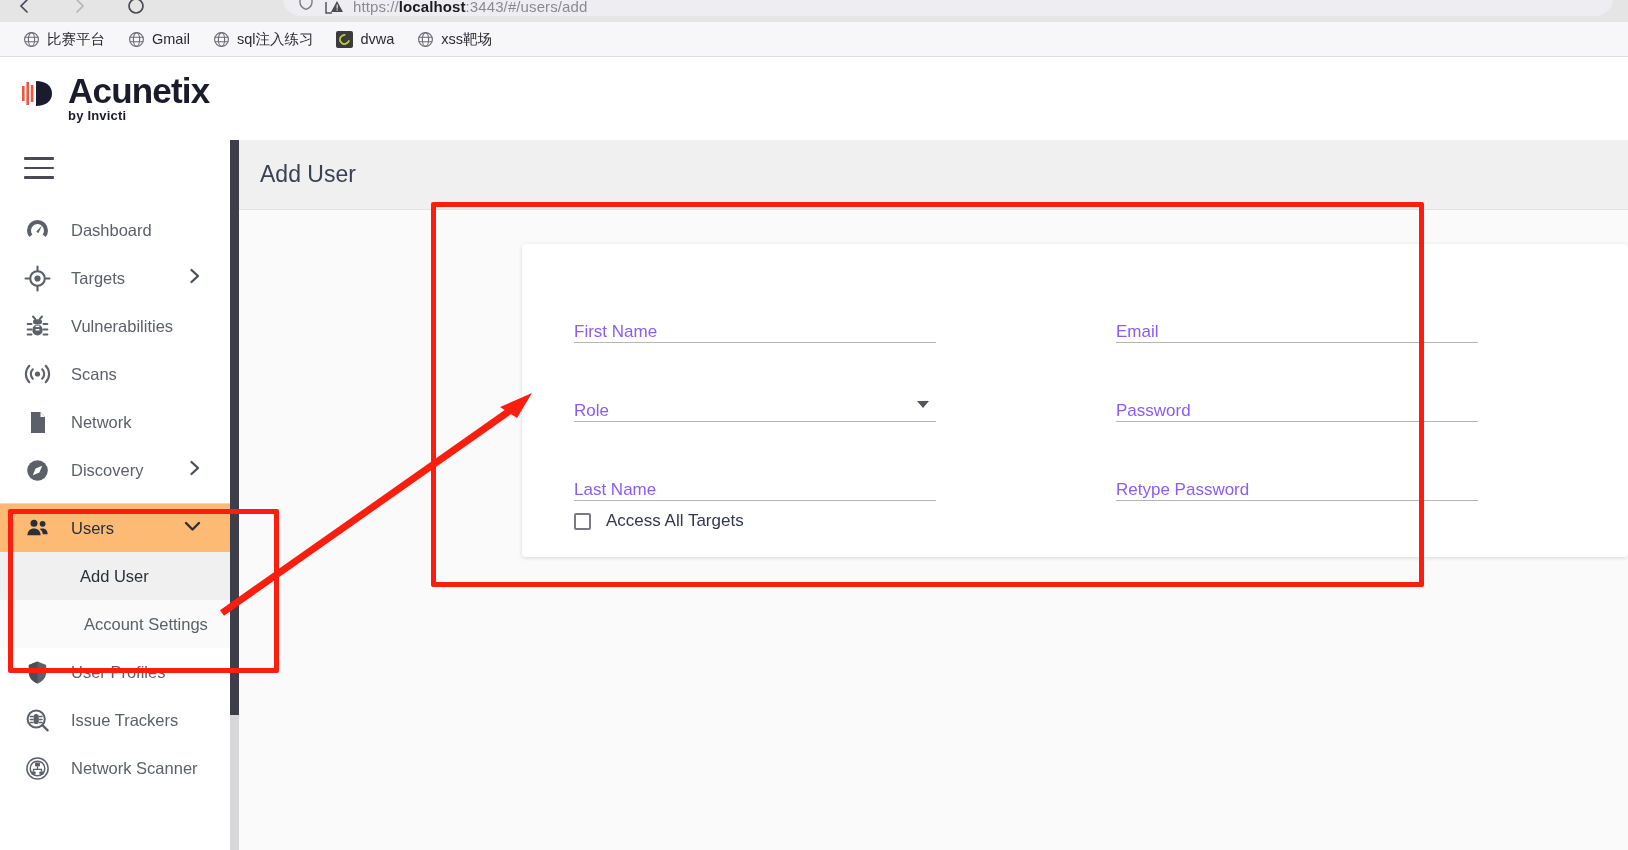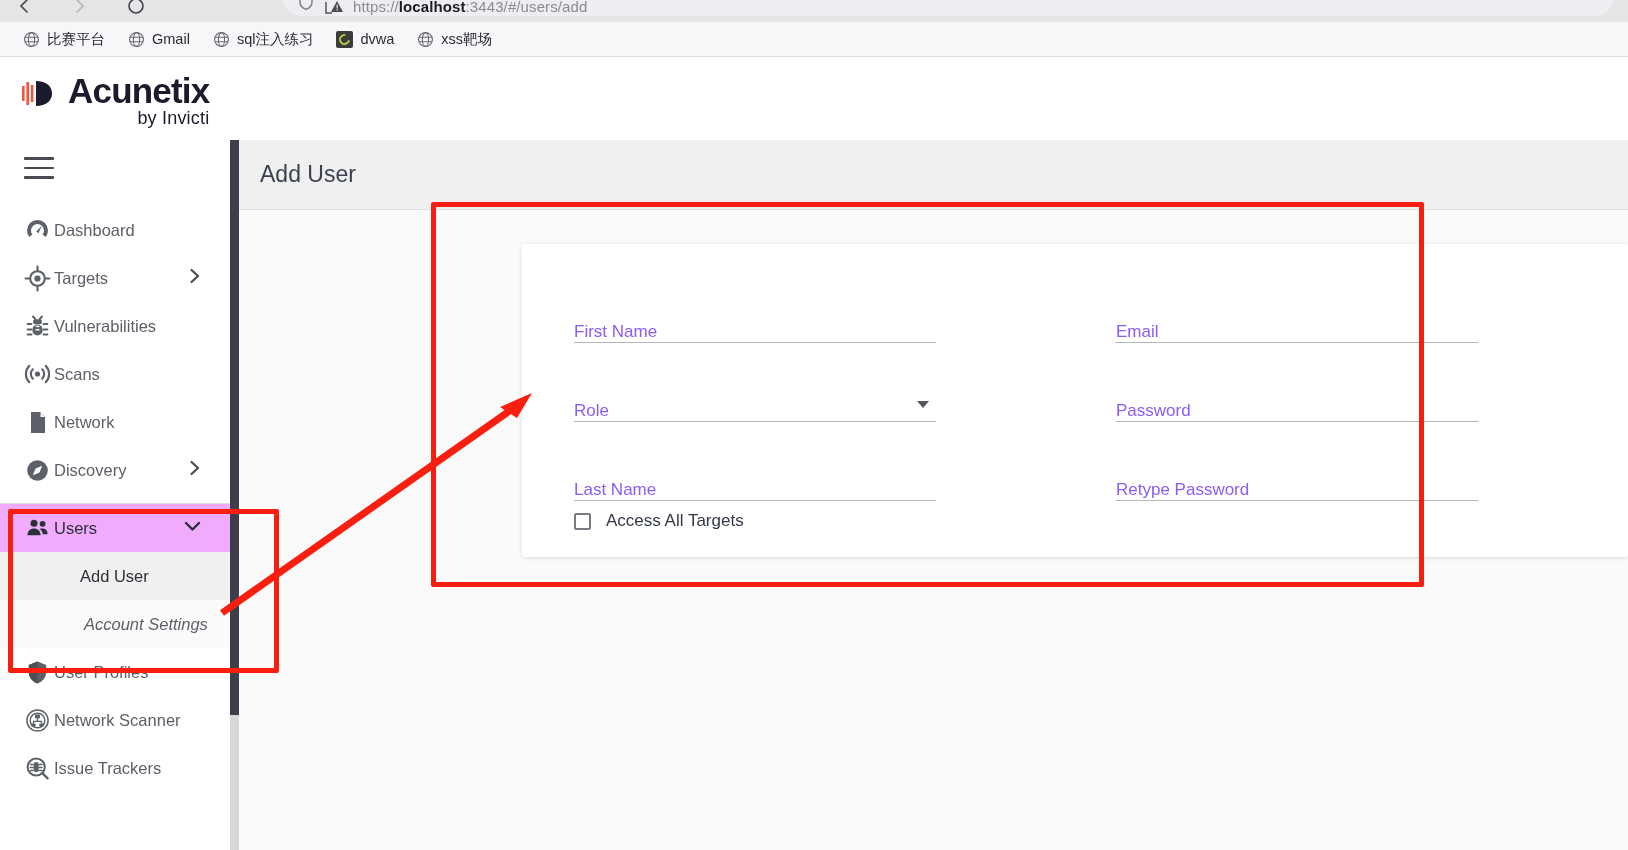--- a/index.html
+++ b/index.html
@@ -56,52 +56,52 @@
     background: #ffffff;
   }
   .logo-wrap { position: absolute; left: 22px; top: 14px; display: flex; align-items: flex-start; }
   .logo-mark { display: block; margin-top: 5px; }
   .logo-textblock { margin-left: 10px; }
   .logo-word {
     font-size: 35px; font-weight: 700; color: #1b1b2e; letter-spacing: -0.8px;
     line-height: 38px;
   }
   .logo-sub {
-    font-size: 18px; font-weight: 400; color: #1b1b2e; letter-spacing: .2px;
-    text-align: right; margin-top: -2px;
+    font-size: 13px; font-weight: 700; color: #1b1b2e; letter-spacing: .2px;
+    text-align: left; margin-top: -2px;
   }
 
   
   .sidebar {
     position: absolute; left: 0; top: 140px; width: 230px; height: 710px;
     background: #ffffff; overflow: hidden;
   }
   .hamburger { position: absolute; left: 24px; top: 17px; width: 30px; cursor: pointer; }
   .hamburger span { display: block; height: 2.5px; background: #4a4a55; margin-bottom: 7px; border-radius: 1px; }
 
   .nav-list { position: absolute; left: 0; top: 66px; width: 230px; }
   .nav-item {
     position: relative; display: flex; align-items: center; height: 48px;
     padding-left: 24px; cursor: pointer;
   }
   .nav-ico { width: 30px; flex: 0 0 30px; display: flex; align-items: center; justify-content: flex-start; }
   .nav-label {
-    font-size: 16.5px; color: #5c6069; white-space: nowrap;
+    font-size: 16.5px; color: #5c6069; margin-left: 17px; white-space: nowrap;
   }
   .nav-chev { position: absolute; right: 28px; top: 50%; transform: translateY(-50%); }
   .nav-divider { height: 1px; background: #dcdce0; margin: 9px 0 0 0; }
 
-  .nav-item.active-parent { background: #f0abfc; }
+  .nav-item.active-parent { background: #fdba74; }
   .nav-item.active-parent .nav-label { color: #2b2f36; }
   .sub-item {
     display: flex; align-items: center; height: 48px; padding-left: 80px;
     font-size: 16.5px; cursor: pointer;
   }
   .sub-item.is-active { background: #f0f0f0; color: #2b2f36; }
-  .sub-item.is-dim { background: #fafafa; color: #5c6069; padding-left: 84px; font-style: italic; }
+  .sub-item.is-dim { background: #fafafa; color: #5c6069; padding-left: 84px; }
 
   
   .sb-track {
     position: absolute; left: 230px; top: 140px; width: 9px; height: 710px;
     background: #d7d7d9;
   }
   .sb-thumb {
     position: absolute; left: 230px; top: 140px; width: 9px; height: 575px;
     background: #3e3e4a;
   }
@@ -381,43 +381,43 @@
               <path d="M13.5 2.6 L22.2 6 V13.2 C22.2 18.6 18.4 22.6 13.5 24.4 C8.6 22.6 4.8 18.6 4.8 13.2 V6 Z" fill="#5c6069"></path>
               <path d="M13.5 2.6 V24.4 C8.6 22.6 4.8 18.6 4.8 13.2 V6 Z" fill="#4a4f58"></path>
             </svg>
         </span>
         <span class="nav-label">User Profiles</span>
       </div>
 
       <div class="nav-item">
         <span class="nav-ico">
           <svg width="27" height="27" viewBox="0 0 27 27">
+              <circle cx="12.2" cy="12" r="8.6" stroke="#5c6069" stroke-width="2" fill="none"></circle>
+              <path d="M18.6 18.4 L23.6 23.4" stroke="#5c6069" stroke-width="2.3" stroke-linecap="round"></path>
+              <rect x="9.6" y="7" width="5.2" height="10" rx="2.6" fill="#5c6069"></rect>
+              <path d="M6.4 9.5 H9 M6.4 12.5 H9 M6.4 15.5 H9 M15.4 9.5 H18 M15.4 12.5 H18 M15.4 15.5 H18" stroke="#5c6069" stroke-width="1.5" stroke-linecap="round"></path>
+            </svg>
+        </span>
+        <span class="nav-label">Issue Trackers</span>
+      </div>
+
+      <div class="nav-item">
+        <span class="nav-ico">
+          <svg width="27" height="27" viewBox="0 0 27 27">
               <circle cx="13.5" cy="13.5" r="10.6" stroke="#5c6069" stroke-width="1.5" fill="none"></circle>
               <circle cx="13.5" cy="13.5" r="7.3" stroke="#5c6069" stroke-width="1.5" fill="none"></circle>
               <rect x="11" y="7.4" width="5" height="4.2" rx="1" fill="#5c6069"></rect>
               <rect x="7.4" y="16.4" width="4.2" height="3.4" rx="0.8" fill="#5c6069"></rect>
               <rect x="15.4" y="16.4" width="4.2" height="3.4" rx="0.8" fill="#5c6069"></rect>
               <path d="M13.5 11.6 V14.4 M9.5 16.4 V14.4 H17.5 V16.4" stroke="#5c6069" stroke-width="1.3" fill="none"></path>
             </svg>
         </span>
         <span class="nav-label">Network Scanner</span>
       </div>
 
-      <div class="nav-item">
-        <span class="nav-ico">
-          <svg width="27" height="27" viewBox="0 0 27 27">
-              <circle cx="12.2" cy="12" r="8.6" stroke="#5c6069" stroke-width="2" fill="none"></circle>
-              <path d="M18.6 18.4 L23.6 23.4" stroke="#5c6069" stroke-width="2.3" stroke-linecap="round"></path>
-              <rect x="9.6" y="7" width="5.2" height="10" rx="2.6" fill="#5c6069"></rect>
-              <path d="M6.4 9.5 H9 M6.4 12.5 H9 M6.4 15.5 H9 M15.4 9.5 H18 M15.4 12.5 H18 M15.4 15.5 H18" stroke="#5c6069" stroke-width="1.5" stroke-linecap="round"></path>
-            </svg>
-        </span>
-        <span class="nav-label">Issue Trackers</span>
-      </div>
-
 
     </div>
   </div>
 
   <div class="sb-track"></div>
   <div class="sb-thumb"></div>
 
   <div class="main">
 
     <div class="page-header">

